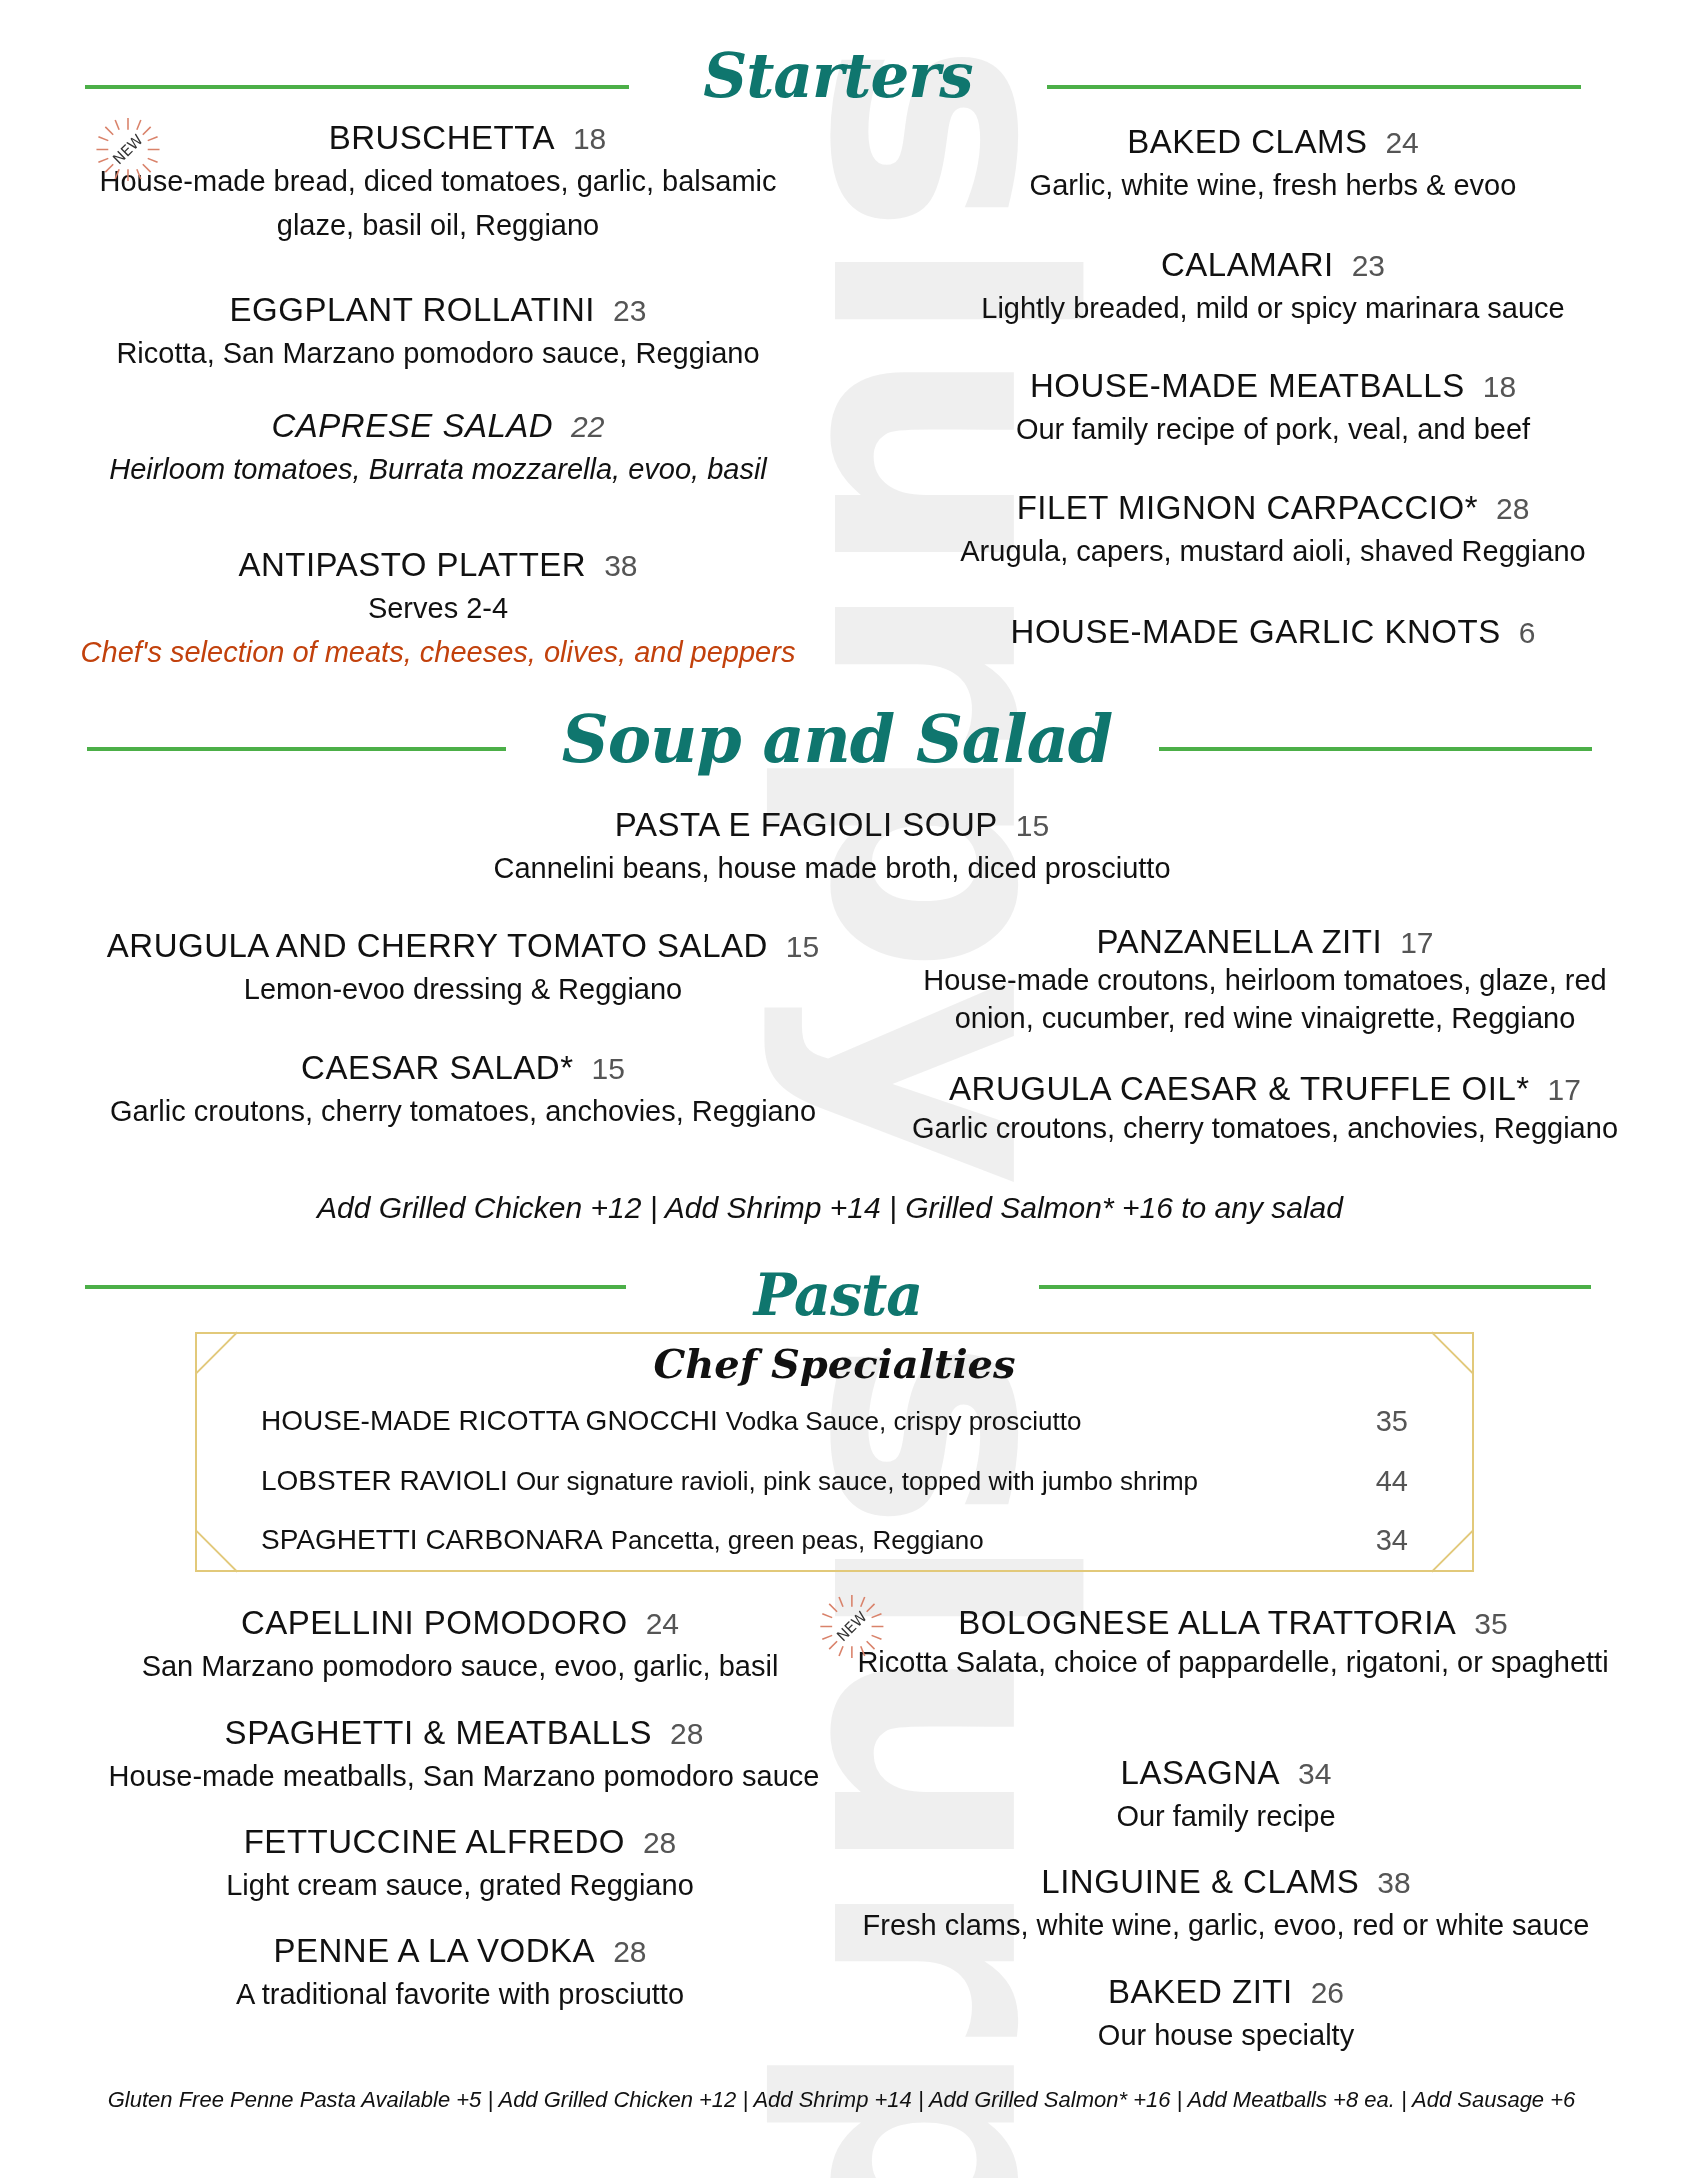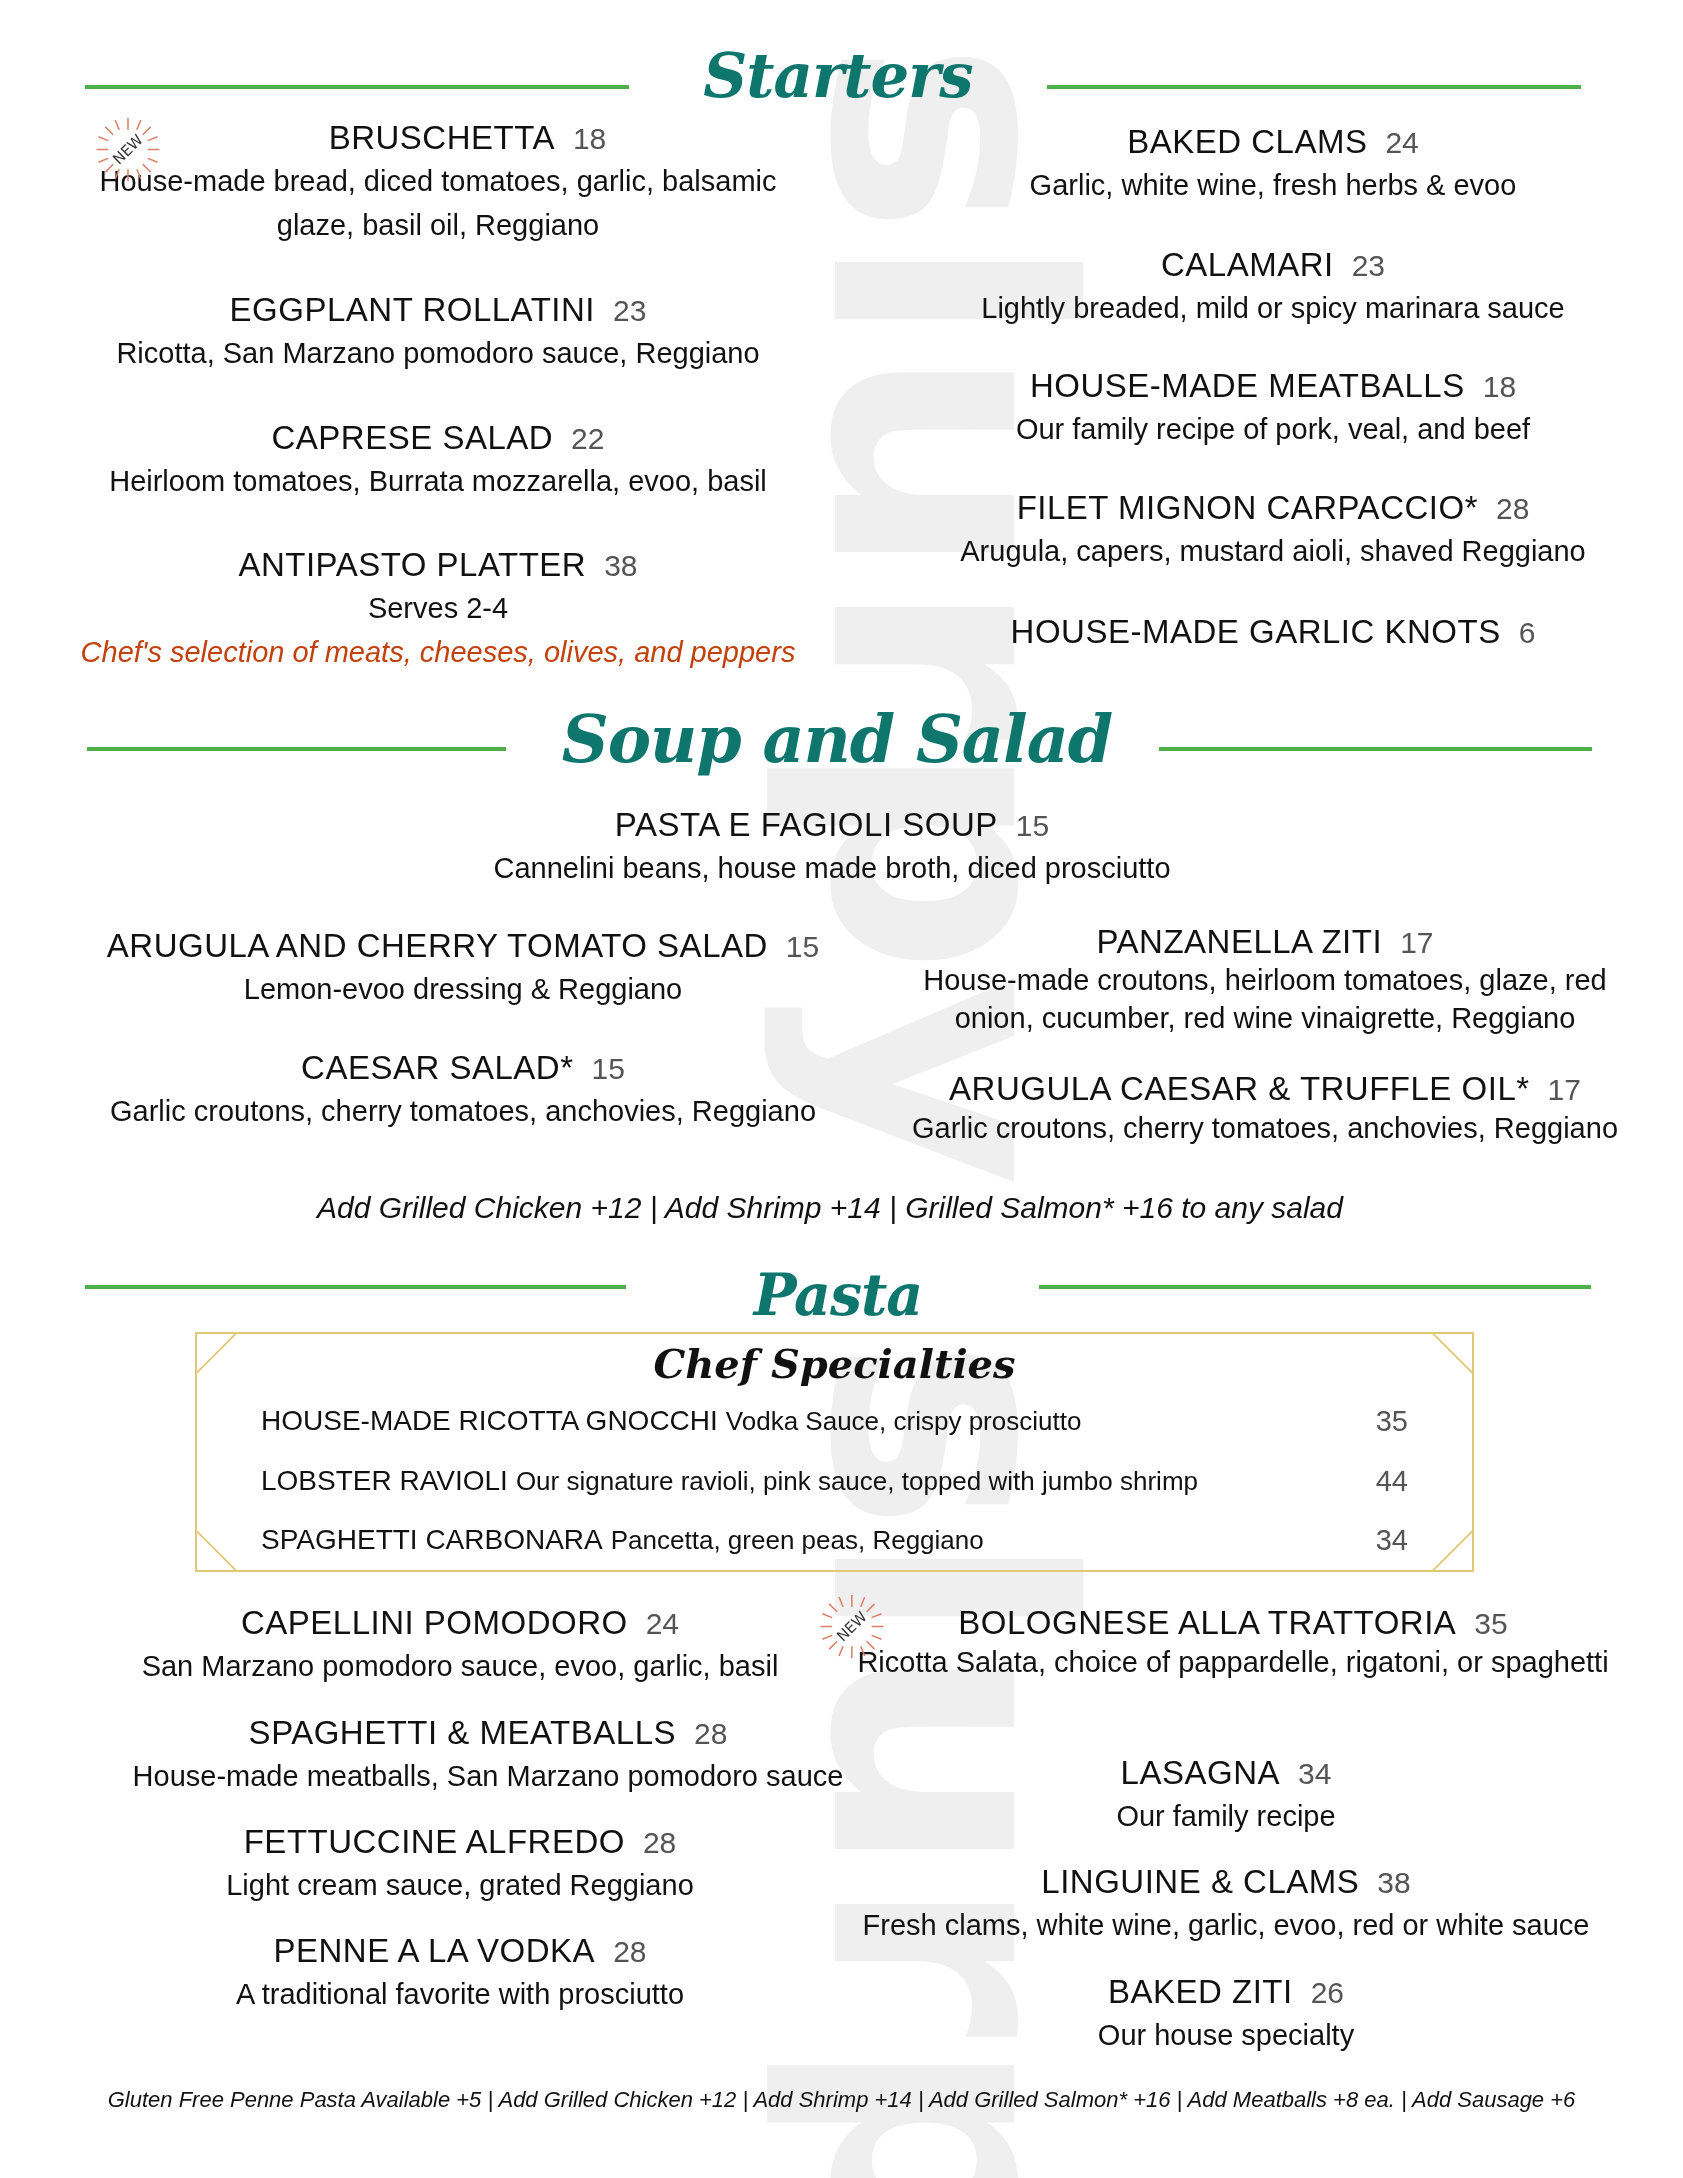--- a/index.html
+++ b/index.html
@@ -56,21 +56,21 @@
     <text x="35" y="40" text-anchor="middle" font-size="15" fill="#333" font-family="DejaVu Sans, sans-serif" transform="rotate(-45 35 35)">NEW</text>
   </svg>
   <span style="margin-left:59px" class="name">BRUSCHETTA</span><span class="price">18</span>
   <div class="desc">House-made bread, diced tomatoes, garlic, balsamic</div>
   <div class="desc">glaze, basil oil, Reggiano</div>
 </div>
 <div class="item" style="left:438px;top:291px;">
   <span class="name">EGGPLANT ROLLATINI</span><span class="price">23</span>
   <div class="desc">Ricotta, San Marzano pomodoro sauce, Reggiano</div>
 </div>
-<div class="item" style="left:438px;top:419px;">
+<div class="item" style="left:438px;top:407px;font-style:italic;">
   <span class="name">CAPRESE SALAD</span><span class="price">22</span>
   <div class="desc">Heirloom tomatoes, Burrata mozzarella, evoo, basil</div>
 </div>
 <div class="item" style="left:438px;top:546px;">
   <span class="name">ANTIPASTO PLATTER</span><span class="price">38</span>
   <div class="desc">Serves 2-4</div>
   <div class="desc gray">Chef's selection of meats, cheeses, olives, and peppers</div>
 </div>
 
 <div class="item" style="left:1273px;top:123px;">
@@ -141,21 +141,21 @@
   <div class="chef-row" style="top:190px;">
     <span><span class="cname">SPAGHETTI CARBONARA</span><span class="cdesc">Pancetta, green peas, Reggiano</span></span>
     <span class="cprice">34</span>
   </div>
 </div>
 
 <div class="item" style="left:460px;top:1604px;">
   <span class="name">CAPELLINI POMODORO</span><span class="price">24</span>
   <div class="desc">San Marzano pomodoro sauce, evoo, garlic, basil</div>
 </div>
-<div class="item" style="left:488px;top:1714px;">
+<div class="item" style="left:464px;top:1714px;">
   <span class="name">SPAGHETTI &amp; MEATBALLS</span><span class="price">28</span>
   <div class="desc">House-made meatballs, San Marzano pomodoro sauce</div>
 </div>
 <div class="item" style="left:460px;top:1823px;">
   <span class="name">FETTUCCINE ALFREDO</span><span class="price">28</span>
   <div class="desc">Light cream sauce, grated Reggiano</div>
 </div>
 <div class="item" style="left:460px;top:1932px;">
   <span class="name">PENNE A LA VODKA</span><span class="price">28</span>
   <div class="desc">A traditional favorite with prosciutto</div>

